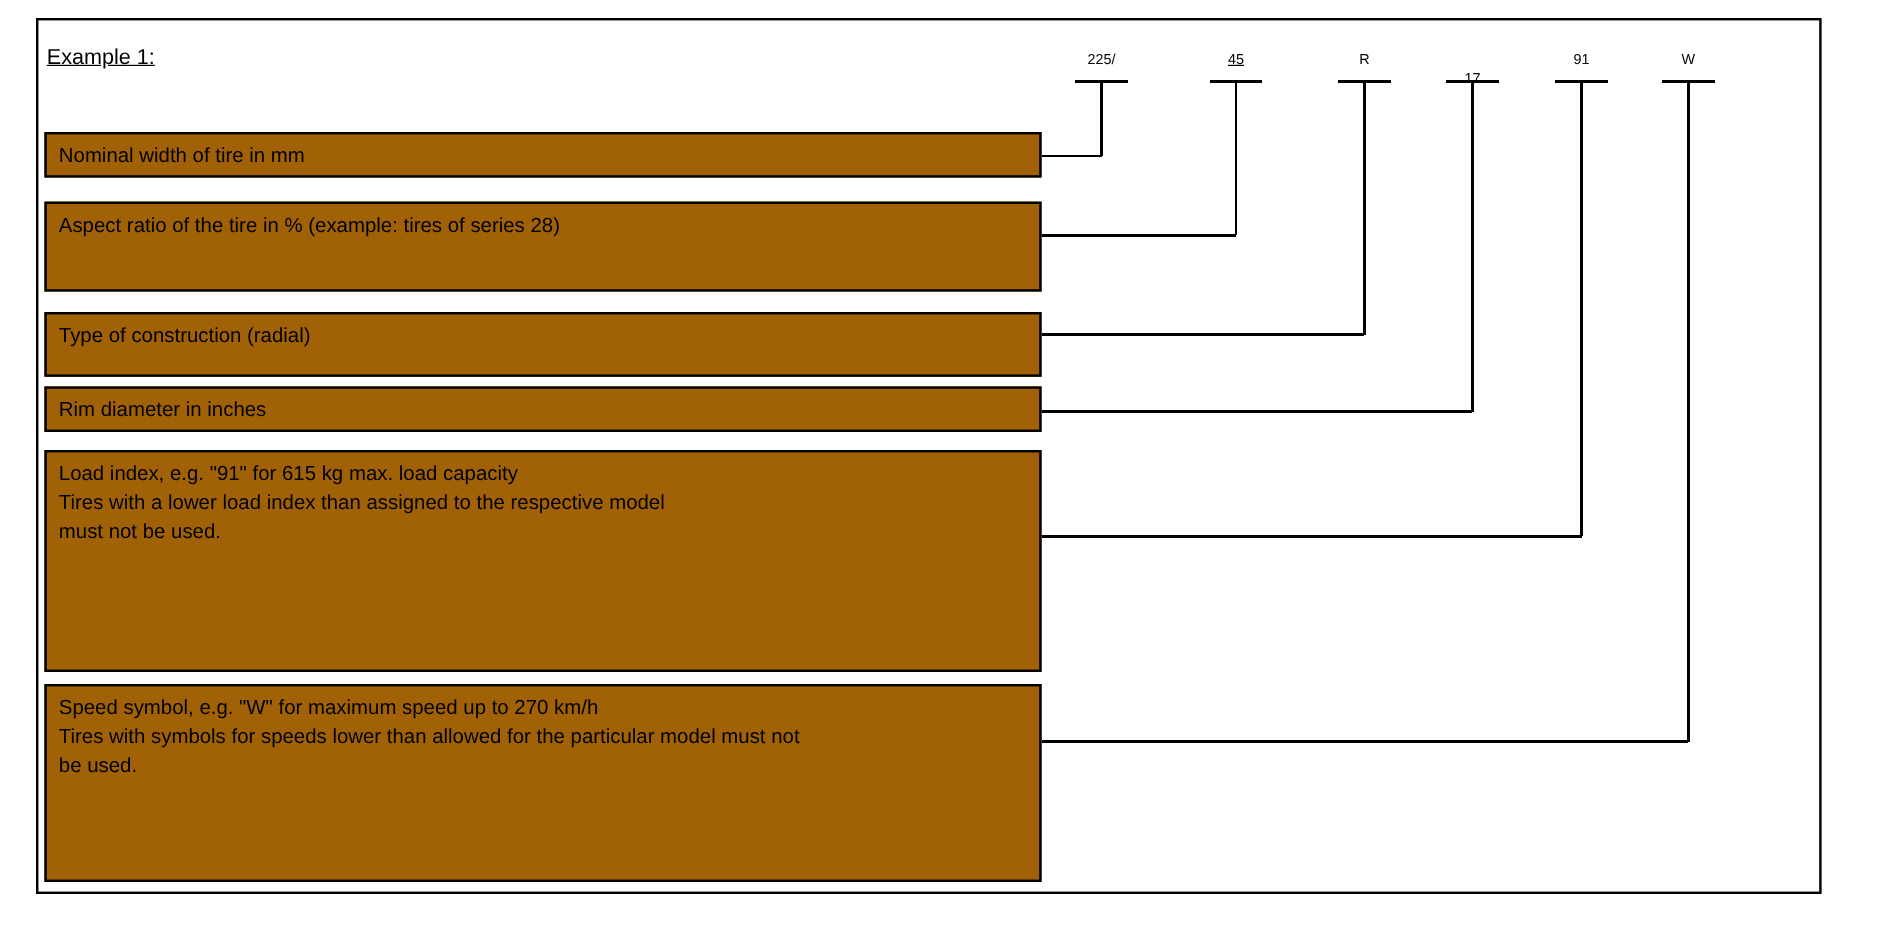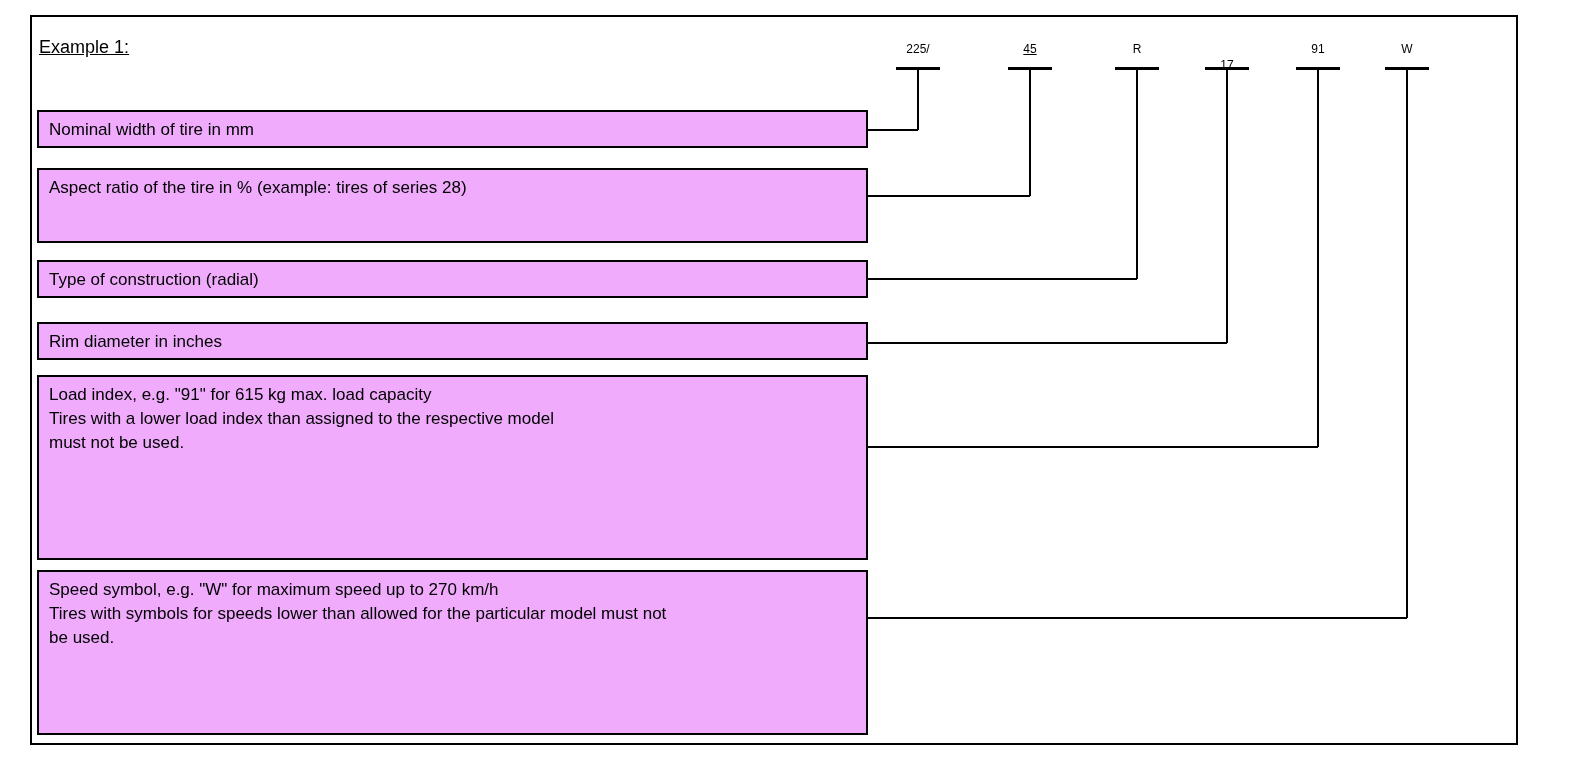--- a/index.html
+++ b/index.html
@@ -48,21 +48,21 @@
     white-space: nowrap;
     transform: translateX(-50%);
   }
   
   .desc-box {
     position: absolute;
     left: 37px;
     width: 831px;
     border: 2px solid #000000;
     box-sizing: border-box;
-    background: #f0abfc;
+    background: #a16207;
   }
   .desc-text {
     position: absolute;
     left: 10px;
     top: 6px;
     font-size: 17px;
     line-height: 24px;
     white-space: pre-line;
   }
   
@@ -93,21 +93,21 @@
       <div class="code-label" style="left: 1407px;">W</div>
     </div>
 
   <div id="desc-boxes-layer">
       <div class="desc-box" style="top: 110px; height: 38px;">
         <div class="desc-text">Nominal width of tire in mm</div>
       </div>
       <div class="desc-box" style="top: 168px; height: 75px;">
         <div class="desc-text">Aspect ratio of the tire in % (example: tires of series 28)</div>
       </div>
-      <div class="desc-box" style="top: 260px; height: 38px;">
+      <div class="desc-box" style="top: 260px; height: 54px;">
         <div class="desc-text">Type of construction (radial)</div>
       </div>
       <div class="desc-box" style="top: 322px; height: 38px;">
         <div class="desc-text">Rim diameter in inches</div>
       </div>
       <div class="desc-box" style="top: 375px; height: 185px;">
         <div class="desc-text">Load index, e.g. "91" for 615 kg max. load capacity
 Tires with a lower load index than assigned to the respective model
 must not be used.</div>
       </div>

